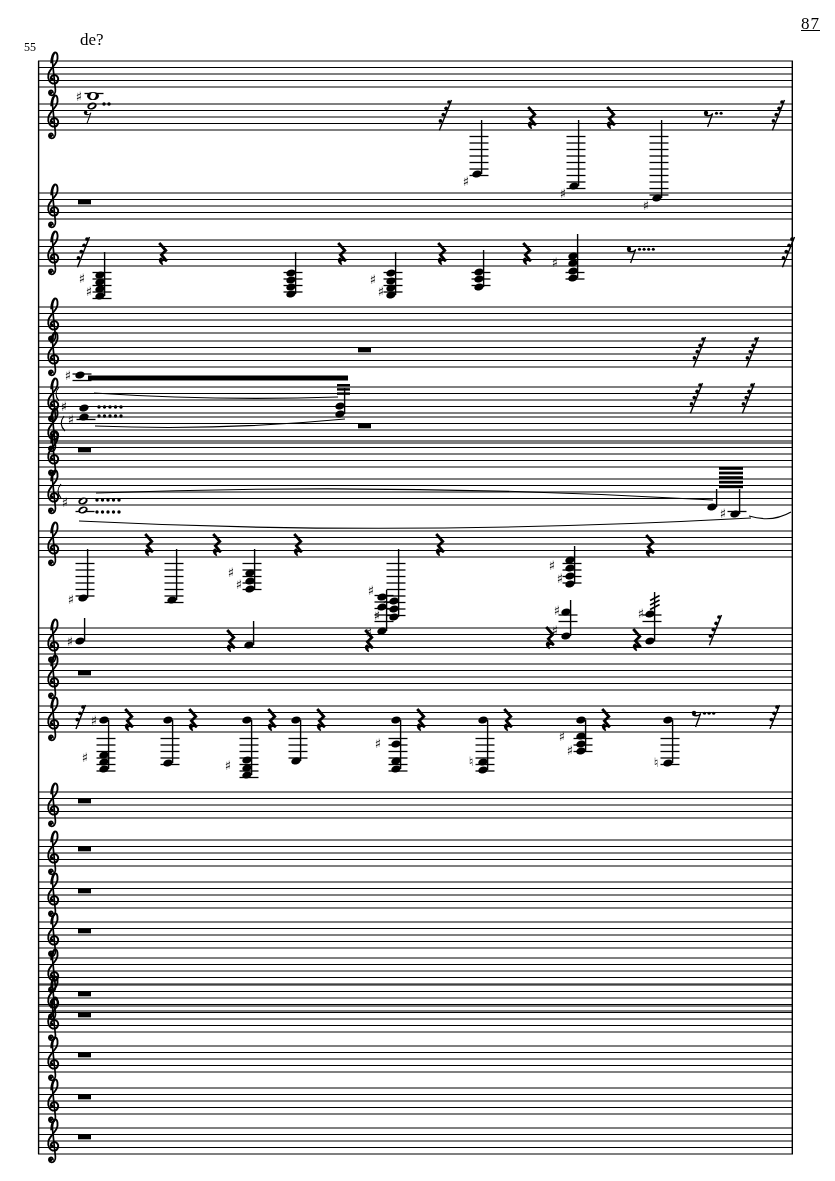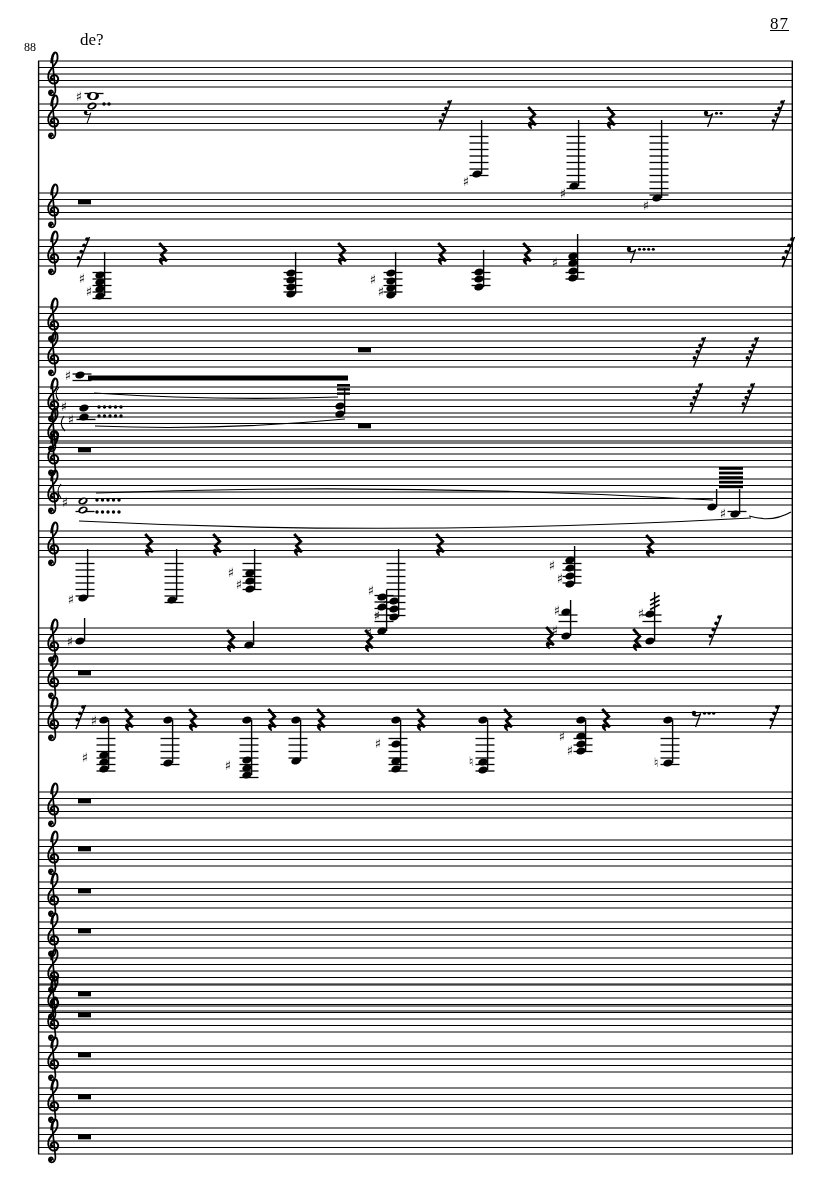--- a/index.html
+++ b/index.html
@@ -1,28 +1,28 @@
 <!DOCTYPE html>
 <html><head>
 <meta charset="utf-8">
 <style>
   html,body{margin:0;padding:0;background:#ffffff;}
   .page{position:relative;width:835px;height:1181px;background:#ffffff;overflow:hidden;
         font-family:"Liberation Serif","DejaVu Serif",serif;color:#000;}
-  .pgnum{position:absolute;top:14px;left:770px;font-size:17px;letter-spacing:1px;text-decoration:underline;}
+  .pgnum{position:absolute;top:14px;left:801px;font-size:17px;letter-spacing:1px;text-decoration:underline;}
   .measnum{position:absolute;top:40px;left:24px;font-size:12px;}
   .lyric{position:absolute;top:30px;left:80px;font-size:17px;text-align:center;}
   svg{position:absolute;top:0;left:0;}
 </style>
 </head>
 <body>
 
 <div class="page">
   <div class="pgnum">87</div>
-  <div class="measnum">88</div>
+  <div class="measnum">55</div>
   <div class="lyric">de?</div>
   <svg id="scoresvg" width="835" height="1181" viewBox="0 0 835 1181">
       <g>
         <line x1="38" y1="61" x2="793" y2="61" stroke="#000000" stroke-width="1.1"></line>
         <line x1="38" y1="67.5" x2="793" y2="67.5" stroke="#000000" stroke-width="1.1"></line>
         <line x1="38" y1="74" x2="793" y2="74" stroke="#000000" stroke-width="1.1"></line>
         <line x1="38" y1="80.5" x2="793" y2="80.5" stroke="#000000" stroke-width="1.1"></line>
         <line x1="38" y1="87" x2="793" y2="87" stroke="#000000" stroke-width="1.1"></line>
         <g transform="translate(44,61)">
           <path d="M7.2,2.2 C7.2,-3.4 9.2,-8.6 11.2,-8.6 C13.6,-8.6 14.4,-3.2 12.6,0.6 C10.6,4.8 5.4,8.4 4.4,13.4 C3.4,18.6 6.2,22.6 10,22.6 C14.2,22.6 15.4,17.2 12.8,15 C10.4,13 6.6,14.6 6.8,18" stroke="#000000" stroke-width="1.9" fill="none"></path>

